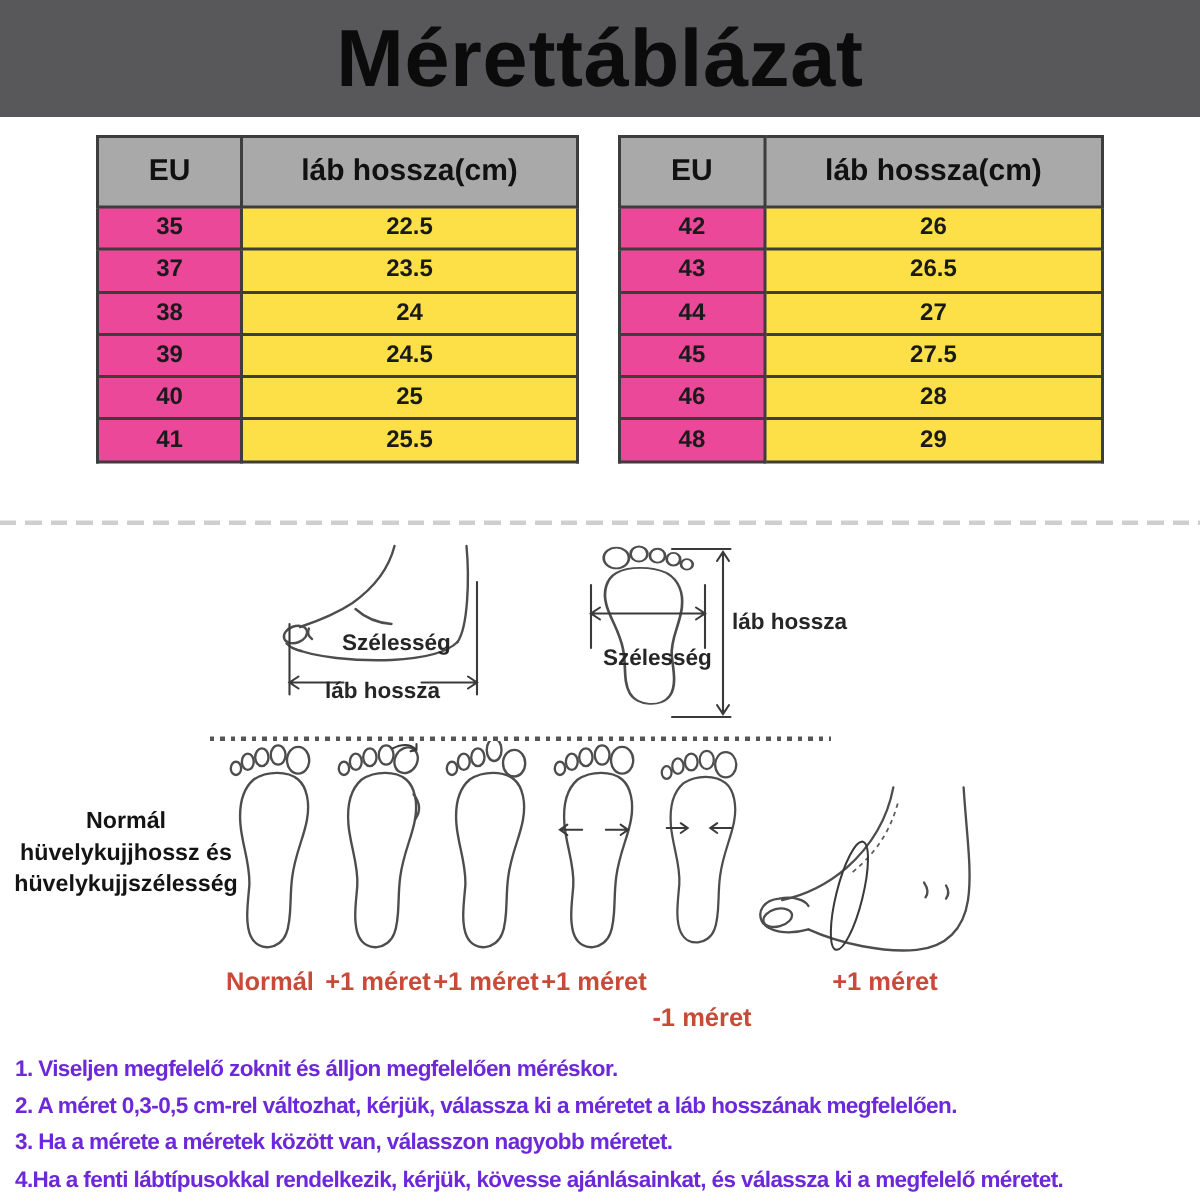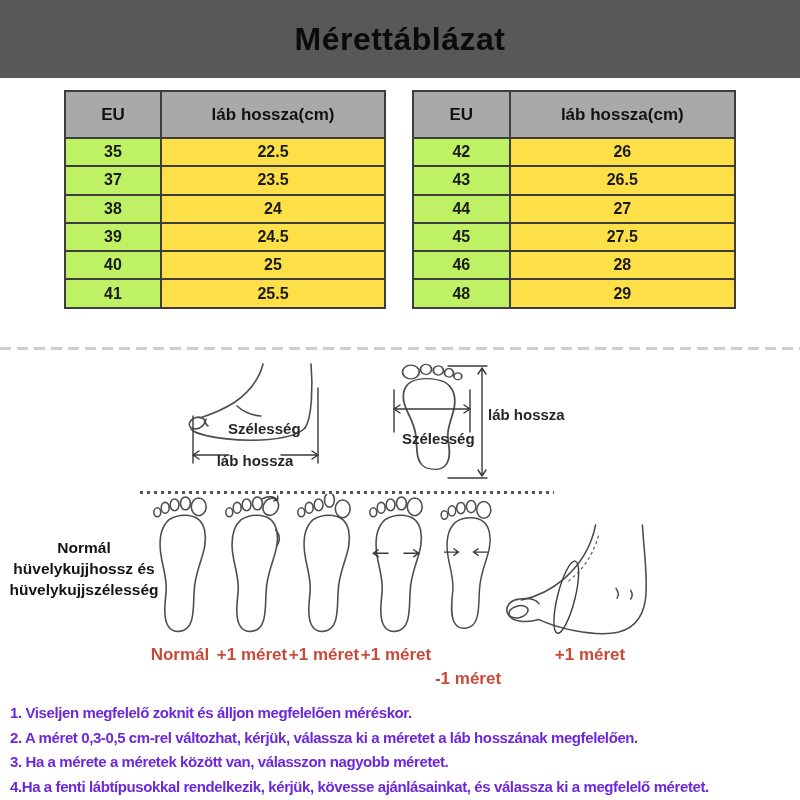--- a/index.html
+++ b/index.html
@@ -3,31 +3,31 @@
 <meta charset="utf-8">
 <style>
   html,body{margin:0;padding:0;background:#ffffff;}
   #page{
     position:relative;width:800px;height:800px;background:#ffffff;
     font-family:"Liberation Sans",sans-serif;overflow:hidden;
   }
   
   .banner{position:absolute;left:0;top:0;width:800px;height:78px;background:#58585a;}
   .banner .title{
-    width:100%;text-align:center;line-height:78px;font-size:32px;font-weight:700;
+    width:100%;text-align:center;line-height:78px;font-size:54px;font-weight:700;
     color:#0b0b0b;letter-spacing:.5px;
   }
   
   table.sizes{border-collapse:collapse;table-layout:fixed;position:absolute;top:90px;}
   table.sizes td{
     border:2px solid #3d3d3d;text-align:center;vertical-align:middle;
     font-weight:700;color:#1a1a1a;background:#fde047;
   }
-  table.sizes td.th{background:#a9a9a9;font-size:17px;height:43px;color:#111;}
-  table.sizes td.eu{background:#bef264;}
+  table.sizes td.th{background:#a9a9a9;font-size:20px;height:43px;color:#111;}
+  table.sizes td.eu{background:#ec4899;}
   table.sizes td.val{font-size:16px;}
   table.sizes tr.r td{height:24.3px;font-size:16px;}
   #tableL{left:64px;width:322px;}
   #tableR{left:412px;width:324px;}
   
   .sep{
     position:absolute;left:0;top:347px;width:800px;height:3px;
     background:repeating-linear-gradient(90deg,#cfcfcf 0 11px,transparent 11px 17px);
   }
   

